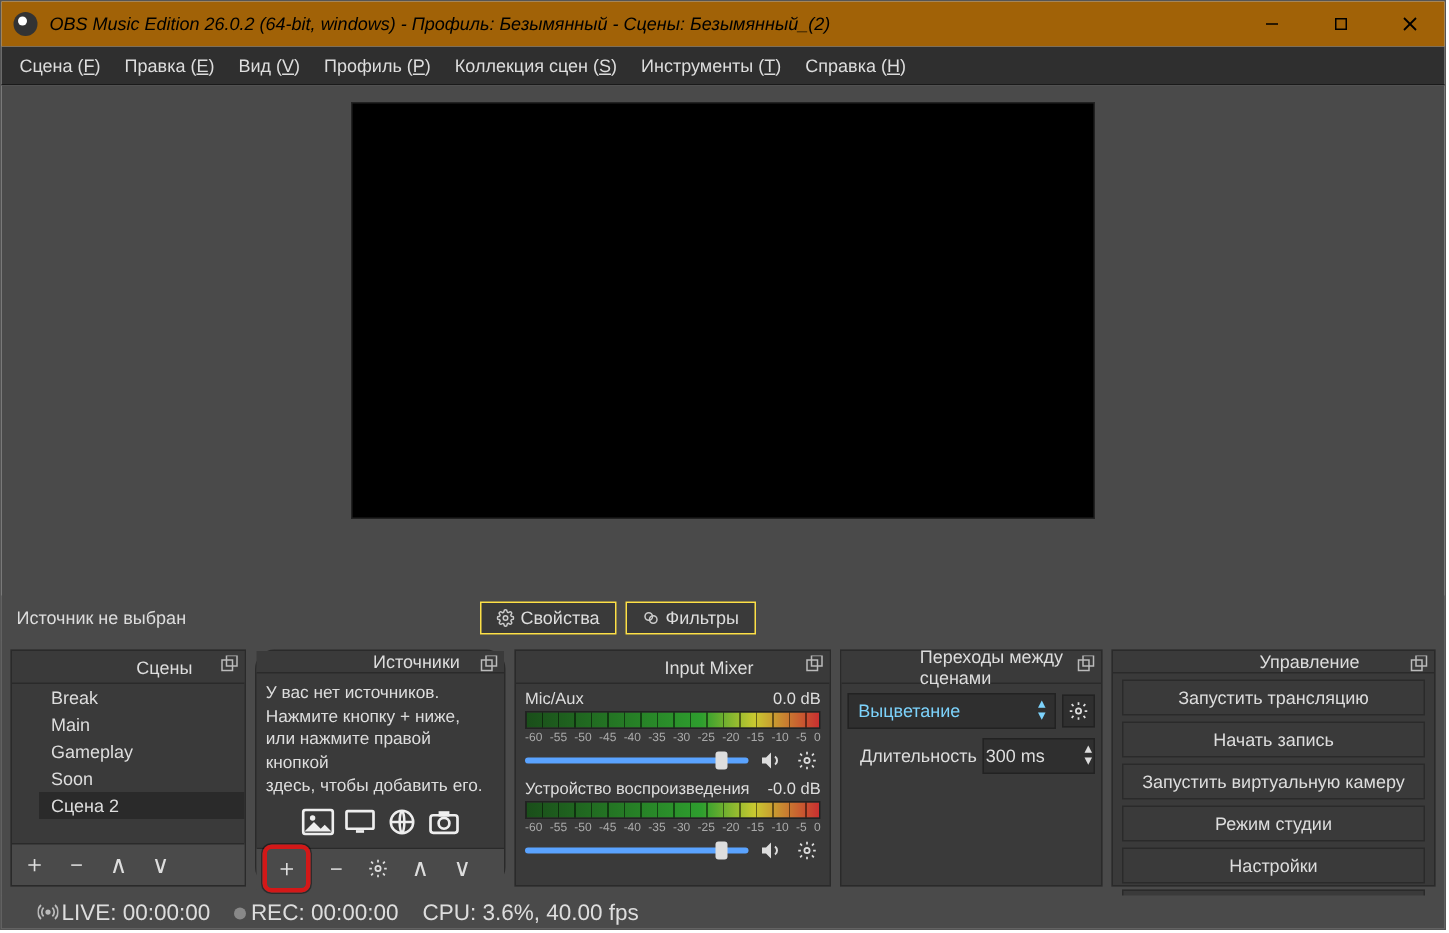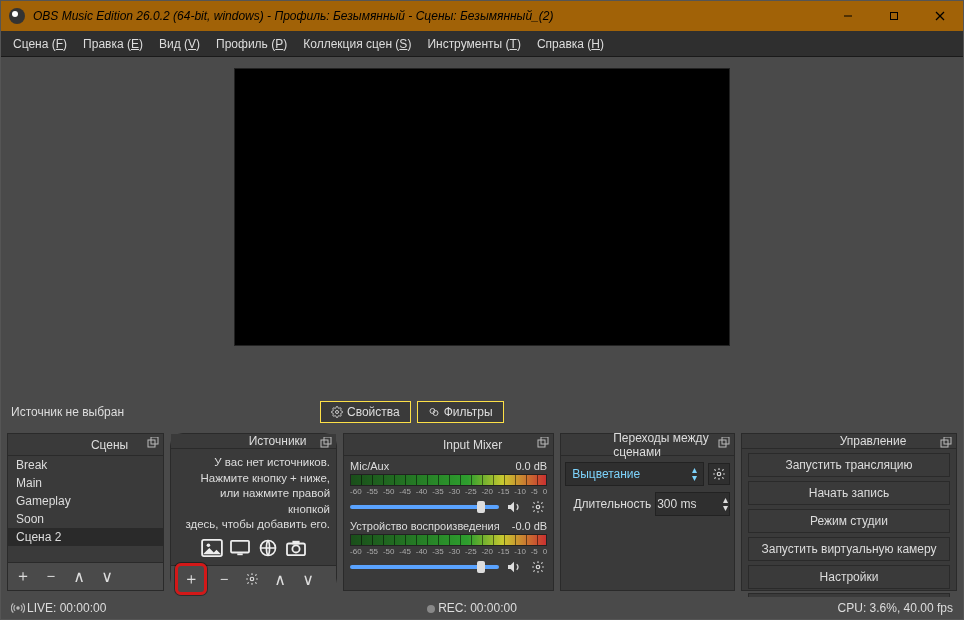--- a/index.html
+++ b/index.html
@@ -30,28 +30,28 @@
 
 
 .docks { display: flex; gap: 6px; padding: 6px; background: #4a4a4a; }
 .dock { background: #3a3a3a; display: flex; flex-direction: column; border: 1px solid #2a2a2a; }
 .dock-header { height: 22px; background: #3a3a3a; color: #ddd; display: flex; align-items: center; justify-content: center; position: relative; border-bottom: 1px solid #2a2a2a; padding: 0 4px; }
 .dock-header .dock-title { font-size: 12px; margin-left: 48px; }
 .dock-header .pop-icon { position: absolute; right: 4px; top: 3px; color: #bbb; font-size: 12px; }
 .dock-body { flex: 1; display: flex; flex-direction: column; color: #ddd; font-size: 12px; }
 
 
-.scenes-list { flex: 1; overflow: hidden; }
+.scenes-list { flex: 1; overflow: hidden; padding-left: 18px; }
 .scene-item { padding: 2px 8px; color: #ddd; }
 .scene-item.selected { background: #2a2a2a; }
 .dock-toolbar { height: 28px; background: #4a4a4a; display: flex; align-items: center; padding: 0 4px; gap: 6px; border-top: 1px solid #2a2a2a; }
 .tb-btn { width: 22px; height: 22px; display: flex; align-items: center; justify-content: center; color: #ddd; font-size: 16px; }
 
 
-.sources-empty { flex: 1; padding: 6px; text-align: right; font-size: 11.5px; line-height: 1.35; display: flex; flex-direction: column; justify-content: flex-start; }
+.sources-empty { flex: 1; padding: 6px; text-align: left; font-size: 11.5px; line-height: 1.35; display: flex; flex-direction: column; justify-content: flex-start; }
 .sources-icons { display: flex; justify-content: center; gap: 2px; margin-top: 4px; }
 .src-ic { width: 26px; height: 22px; display: flex; align-items: center; justify-content: center; font-size: 18px; color: #eee; }
 .highlight-add { border: 3px solid #d31818; border-radius: 6px; padding: 2px; box-shadow: 0 0 0 1px rgba(0,0,0,0.4); }
 
 
 .mixer-body { flex: 1; padding: 4px 6px; display: flex; flex-direction: column; gap: 4px; }
 .mixer-ch { display: flex; flex-direction: column; gap: 2px; }
 .mixer-row1 { display: flex; justify-content: space-between; font-size: 11px; }
 .meter { height: 12px; background: linear-gradient(to right, #1a4e1a 0%, #2e9e2e 60%, #c9c930 78%, #c93030 100%); position: relative; border: 1px solid #222; }
 .meter::after { content: ""; position: absolute; inset: 0; background: repeating-linear-gradient(to right, transparent 0 10px, rgba(0,0,0,0.5) 10px 11px); }
@@ -67,21 +67,21 @@
 .trans-select { flex: 1; background: #2f2f2f; border: 1px solid #222; color: #7dd3fc; padding: 3px 6px; display: flex; justify-content: space-between; align-items: center; }
 .trans-label { width: 86px; text-align: right; color: #ddd; font-size: 12px; }
 .trans-spin { flex: 1; background: #2f2f2f; border: 1px solid #222; color: #ddd; padding: 3px 1px; display: flex; justify-content: space-between; align-items: center; }
 .sq-btn { width: 22px; height: 22px; background: #2f2f2f; border: 1px solid #222; display: flex; align-items: center; justify-content: center; color: #ddd; }
 
 
 .controls-body { padding: 4px 6px; display: flex; flex-direction: column; gap: 4px; }
 .ctrl-btn { background: #3a3a3a; border: 1px solid #2a2a2a; color: #ddd; padding: 4px; text-align: center; font-size: 12px; }
 
 
-.statusbar { height: 22px; background: #4a4a4a; display: flex; align-items: center; justify-content: space-between; gap: 16px; padding: 0 10px; color: #ddd; font-size: 12px; }
+.statusbar { height: 22px; background: #4a4a4a; display: flex; align-items: center; justify-content: flex-start; gap: 16px; padding: 0 24px; color: #ddd; font-size: 15px; }
 .status-dot { width: 8px; height: 8px; border-radius: 50%; background: #888; display: inline-block; margin-right: 3px; vertical-align: middle; }
 .live-ic { display: inline-flex; align-items: center; gap: 2px; }
 .live-ic svg { width: 14px; height: 14px; }
 
 svg { display: block; }
 </style>
 </head>
 <body>
 
 <div class="window">
@@ -367,22 +367,22 @@
           <span class="pop-icon">
             <svg width="12" height="12" viewBox="0 0 12 12">
                 <rect x="1" y="3" width="7" height="7" fill="none" stroke="#bbb"></rect>
                 <rect x="4" y="0" width="7" height="7" fill="none" stroke="#bbb"></rect>
               </svg>
           </span>
         </div>
         <div class="dock-body controls-body">
           <div class="ctrl-btn">Запустить трансляцию</div>
           <div class="ctrl-btn">Начать запись</div>
+          <div class="ctrl-btn">Запустить виртуальную камеру</div>
           <div class="ctrl-btn">Режим студии</div>
-          <div class="ctrl-btn">Запустить виртуальную камеру</div>
           <div class="ctrl-btn">Настройки</div>
           <div class="ctrl-btn">Выход</div>
         </div>
       </div>
 
     </div>
 
     <div class="statusbar">
       <span class="live-ic">
         <svg viewBox="0 0 24 24" fill="none" stroke="#bbb" stroke-width="2">

